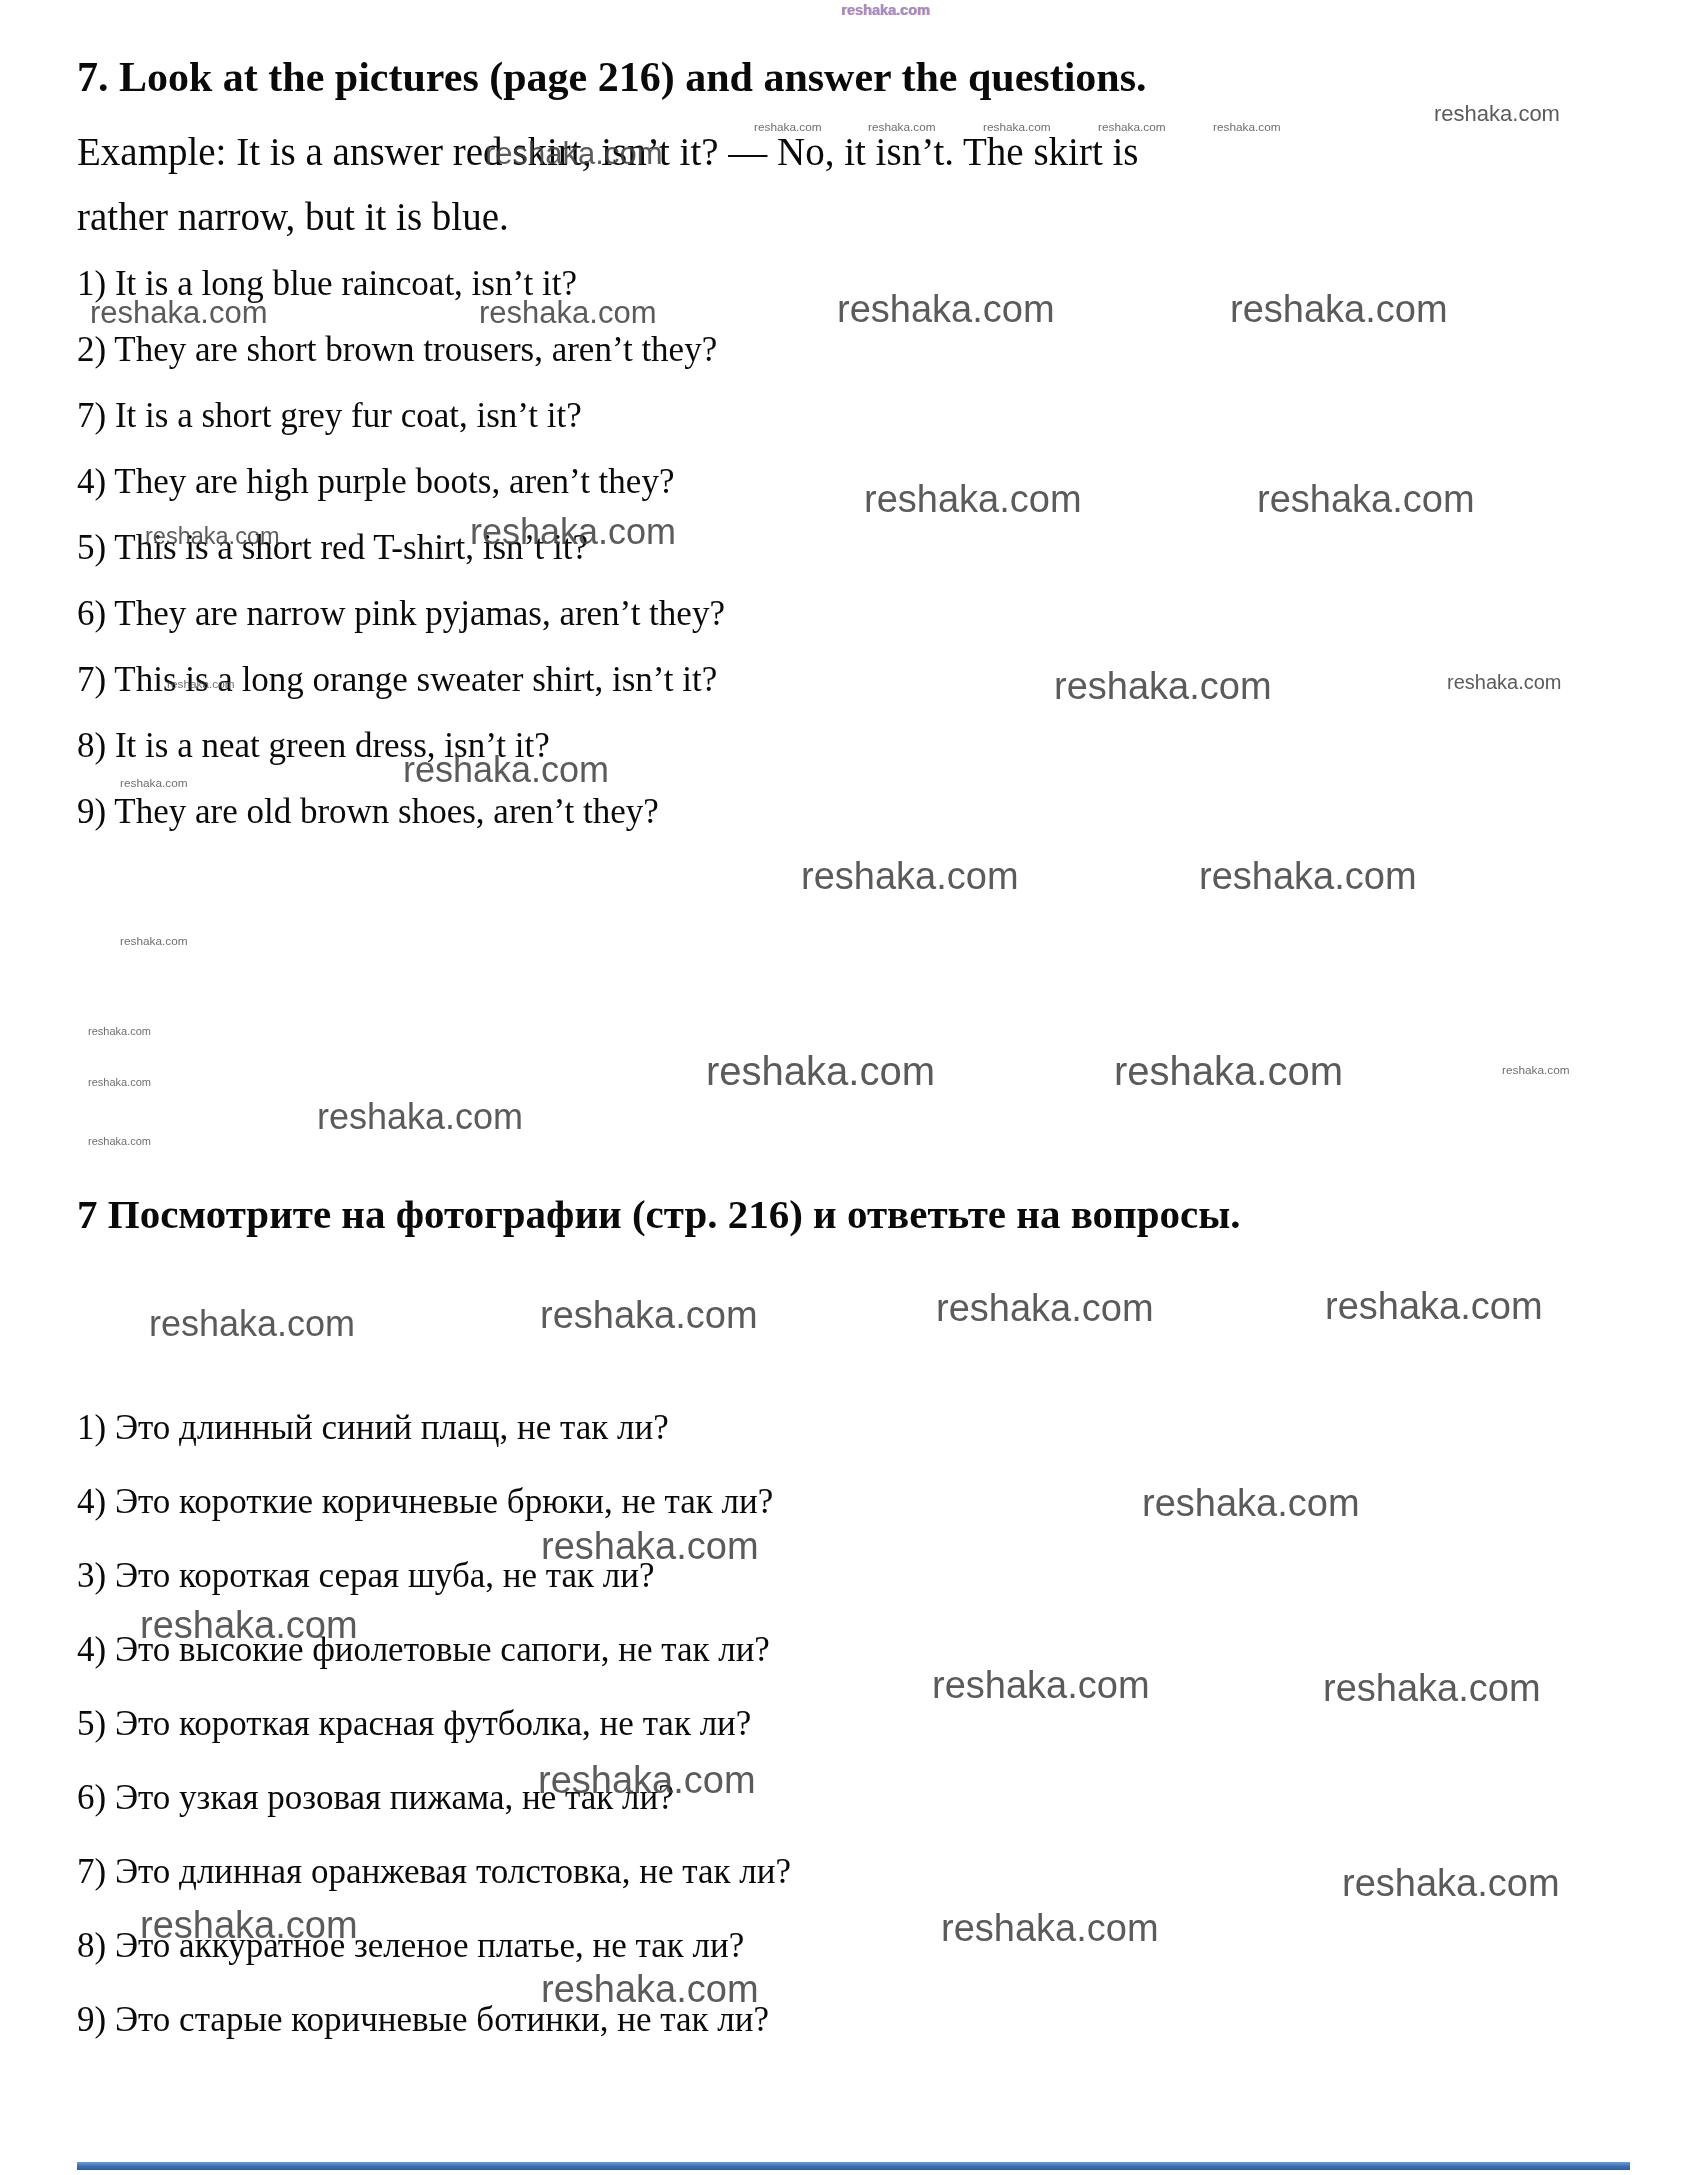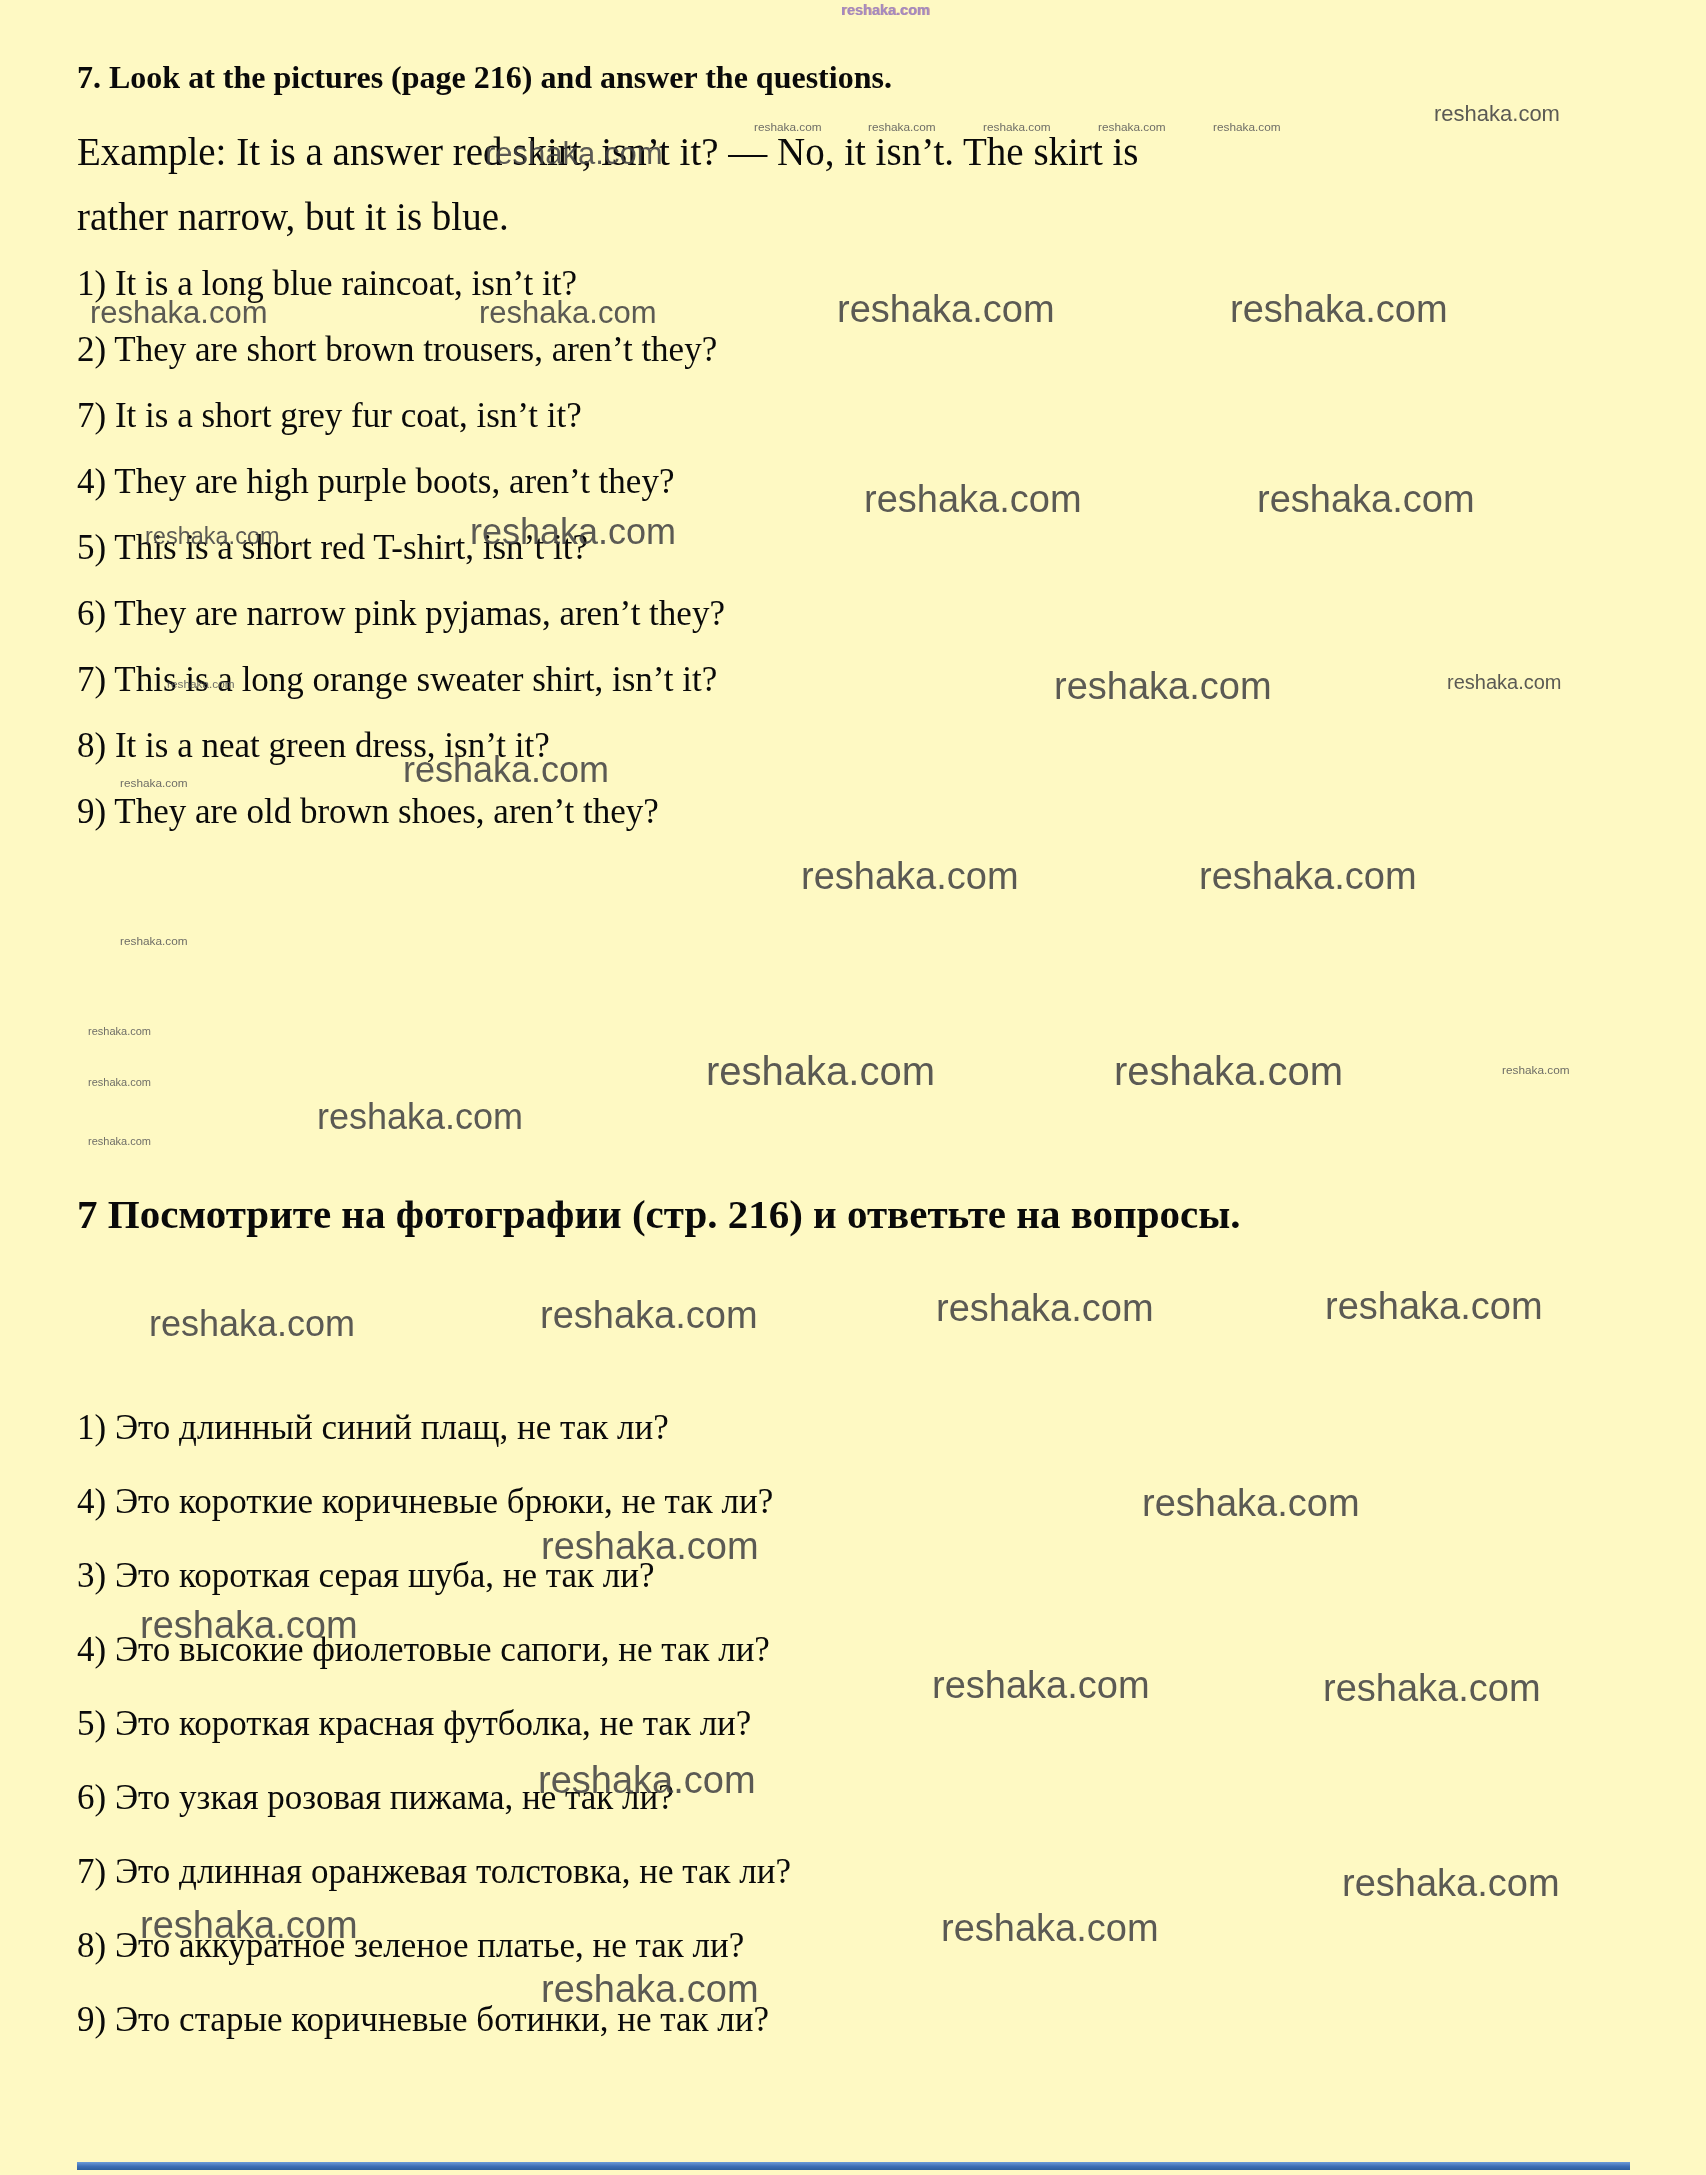--- a/index.html
+++ b/index.html
@@ -1,29 +1,29 @@
 <!DOCTYPE html>
 <html style="font-size:14.5px"><head>
 <meta charset="utf-8">
 <style>
   html, body { margin: 0; padding: 0; background: #e8e8e8; }
   .page {
     position: relative;
     width: 1707px;
     height: 2176px;
     margin: 0 auto;
-    background: #fef9c3;
+    background: #ffffff;
     overflow: hidden;
     font-family: "Liberation Serif", serif;
     color: #0a0a0a;
   }
   .section-title {
     position: absolute;
     left: 77px;
-    font-size: 32px;
+    font-size: 42px;
     font-weight: bold;
     line-height: 54px;
     white-space: nowrap;
     margin: 0;
   }
   .example {
     position: absolute;
     left: 77px;
     font-size: 39px;
     line-height: 65px;

